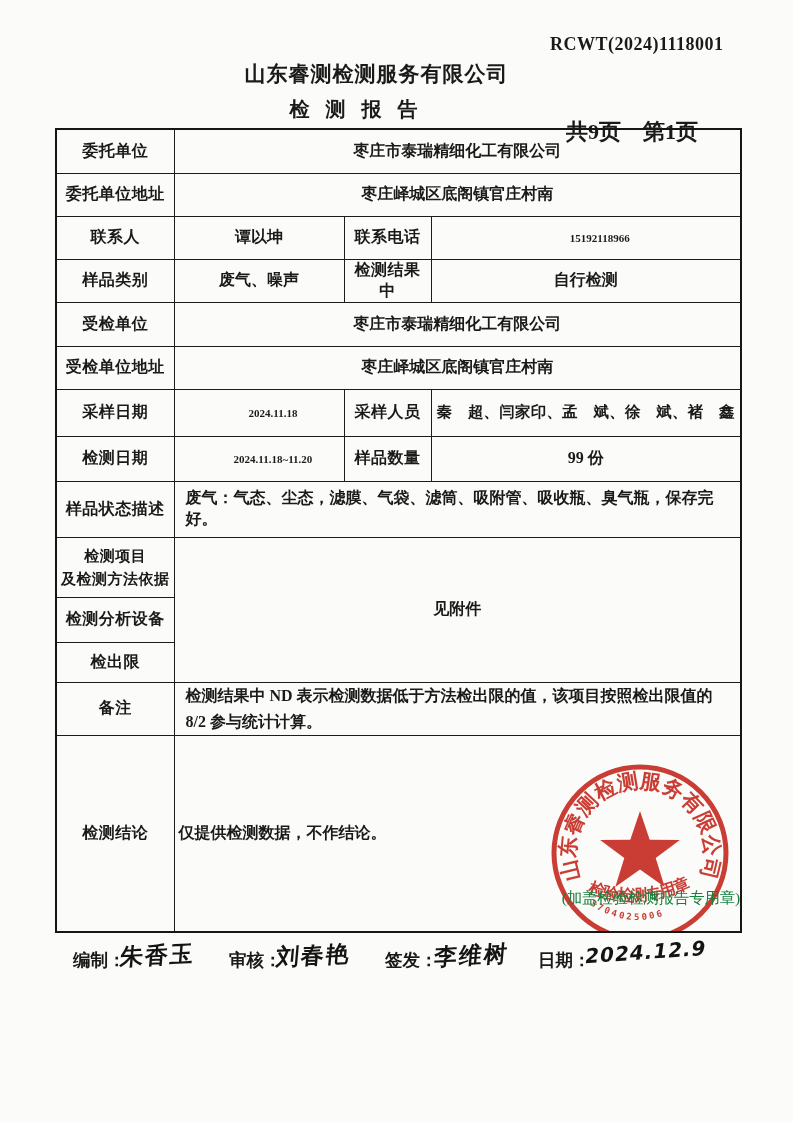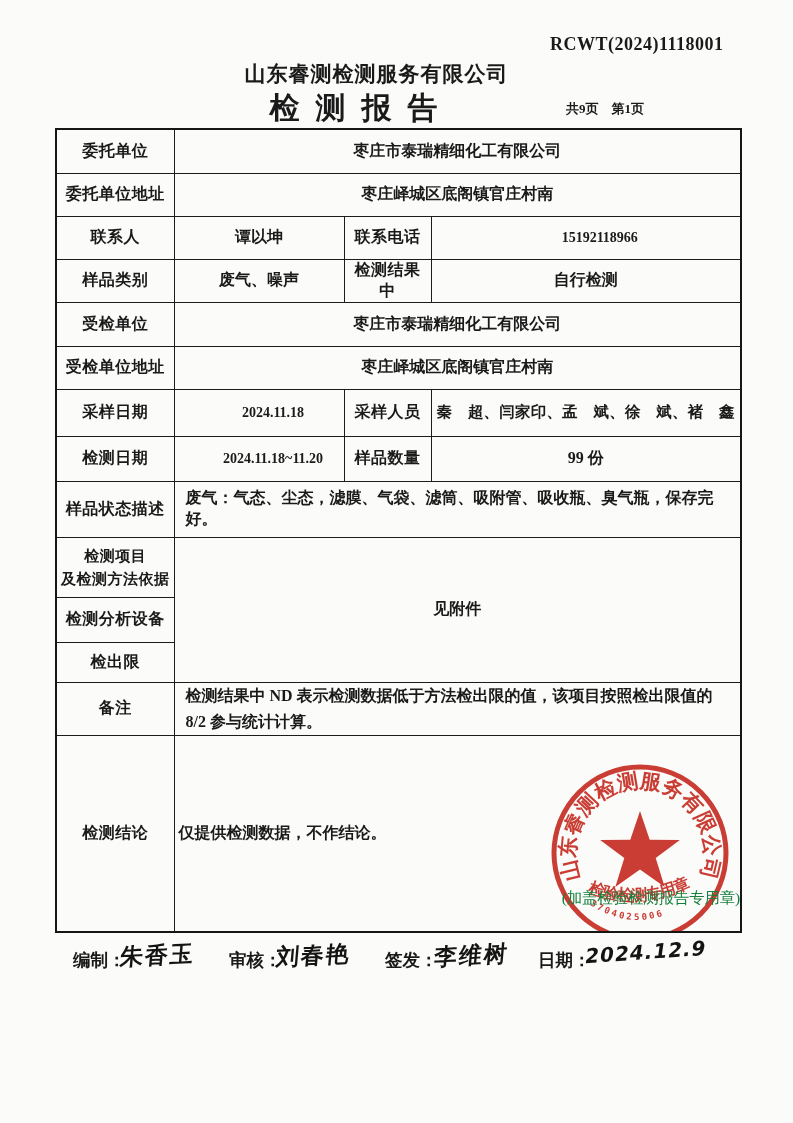--- a/index.html
+++ b/index.html
@@ -18,26 +18,27 @@
     position:absolute;top:34px;left:550px;
     font-size:18px;font-weight:700;letter-spacing:.5px;
   }
   .company-name{
     position:absolute;top:60px;left:0;right:40px;
     text-align:center;font-size:21px;font-weight:700;letter-spacing:1px;
   }
   .title-row{position:absolute;top:88px;left:0;right:0;height:40px;}
   .report-title{
     position:absolute;left:0;right:70px;text-align:center;
-    font-size:30px;font-weight:800;letter-spacing:16px;
+    font-size:20px;font-weight:800;letter-spacing:16px;
     font-family:"Liberation Serif",serif;
+    margin-top:8px;
   }
   .page-indicator{
-    position:absolute;left:566px;top:12px;
-    font-size:13px;font-weight:700;
+    position:absolute;left:566px;top:29px;
+    font-size:22px;font-weight:700;
   }
 
   
   table.report{
     position:absolute;left:55px;top:128px;
     width:685px;border-collapse:collapse;table-layout:fixed;
     font-size:16px;
   }
   table.report td{
     border:1.6px solid #1c1c1c;
@@ -45,21 +46,21 @@
     vertical-align:middle;
     overflow:hidden;
   }
   table.report{border:2px solid #161616;}
   td.lbl{
     text-align:center;font-weight:700;letter-spacing:.5px;
     font-family:"Liberation Sans","DejaVu Sans",sans-serif;
     font-size:16px;
   }
   td.val{text-align:center;font-weight:700;}
-  td.val.num{font-family:"Liberation Serif",serif;font-weight:600;font-size:14px;padding-left:32px;}
+  td.val.num{font-family:"Liberation Serif",serif;font-weight:600;font-size:11px;padding-left:32px;}
   td.val.left{text-align:left;padding-left:11px;}
   td.val.staff{text-align:left;padding-left:5px;font-size:15.5px;letter-spacing:.2px;}
   .lbl-two-line{line-height:1.55;font-size:15px;}
   td.remark-val{line-height:1.65;padding-right:6px;}
 
   .h44{height:44px;} .h43{height:43px;} .h47{height:47px;} .h45{height:45px;}
   .h56{height:56px;} .h60{height:60px;} .h40{height:40px;} .h53{height:53px;}
   .h196{height:196px;}
 
   td.conclusion-cell{position:relative;vertical-align:top;padding:6px 4px 0 6px;}

